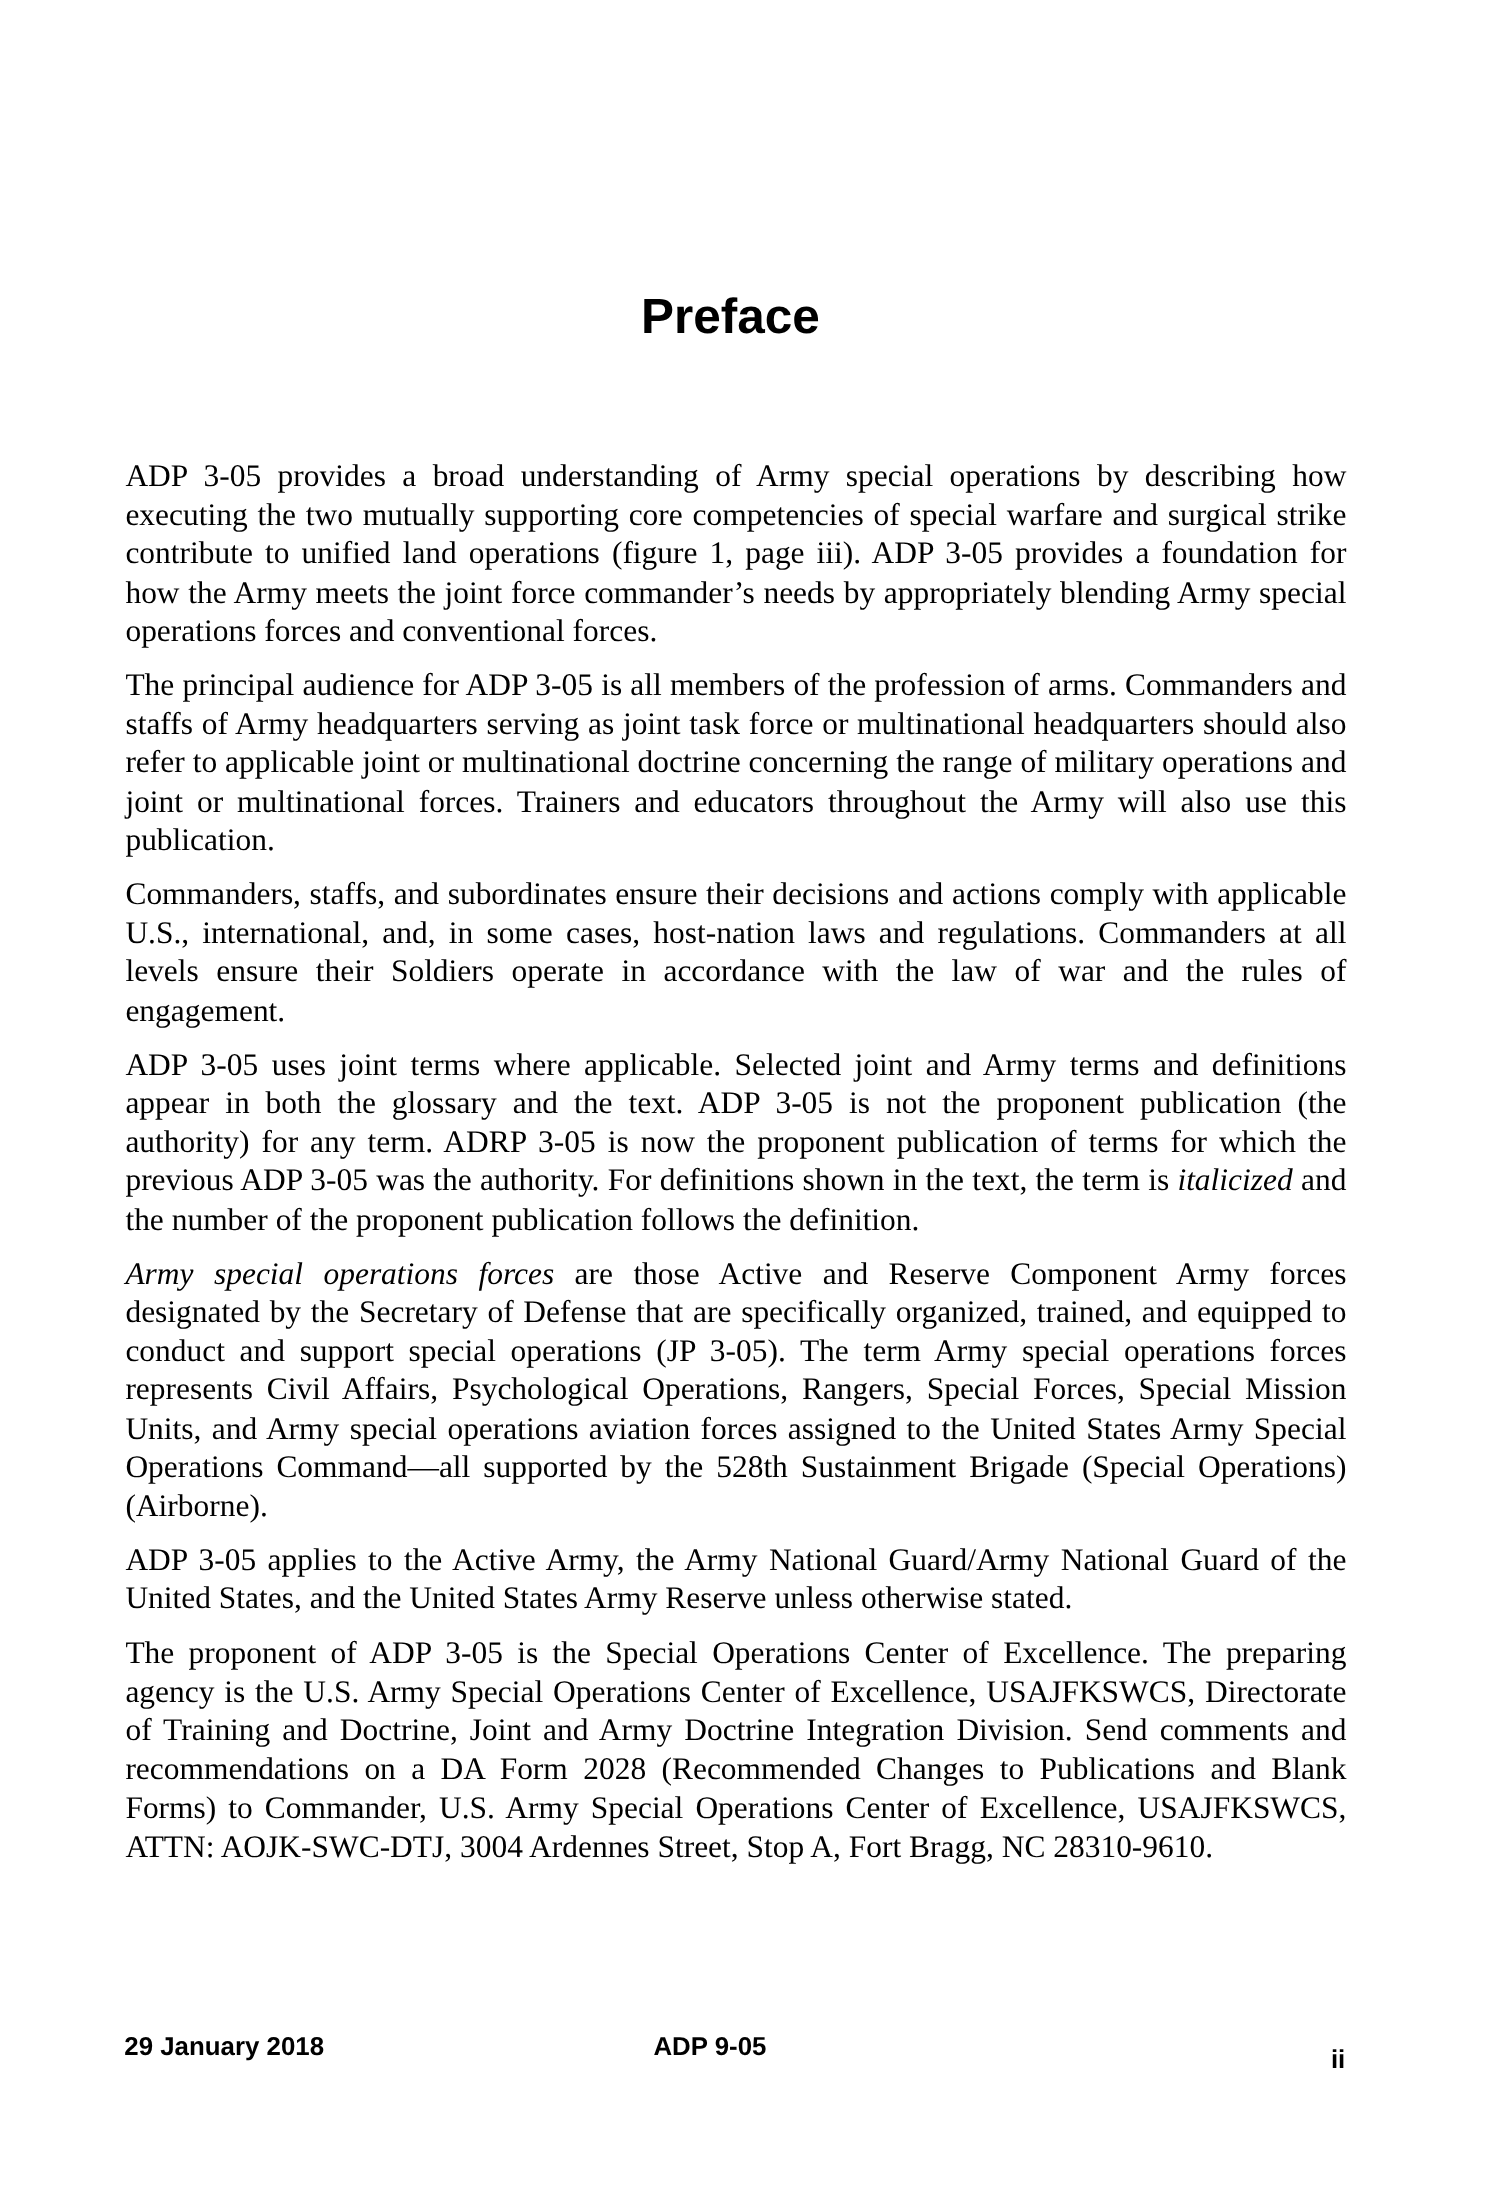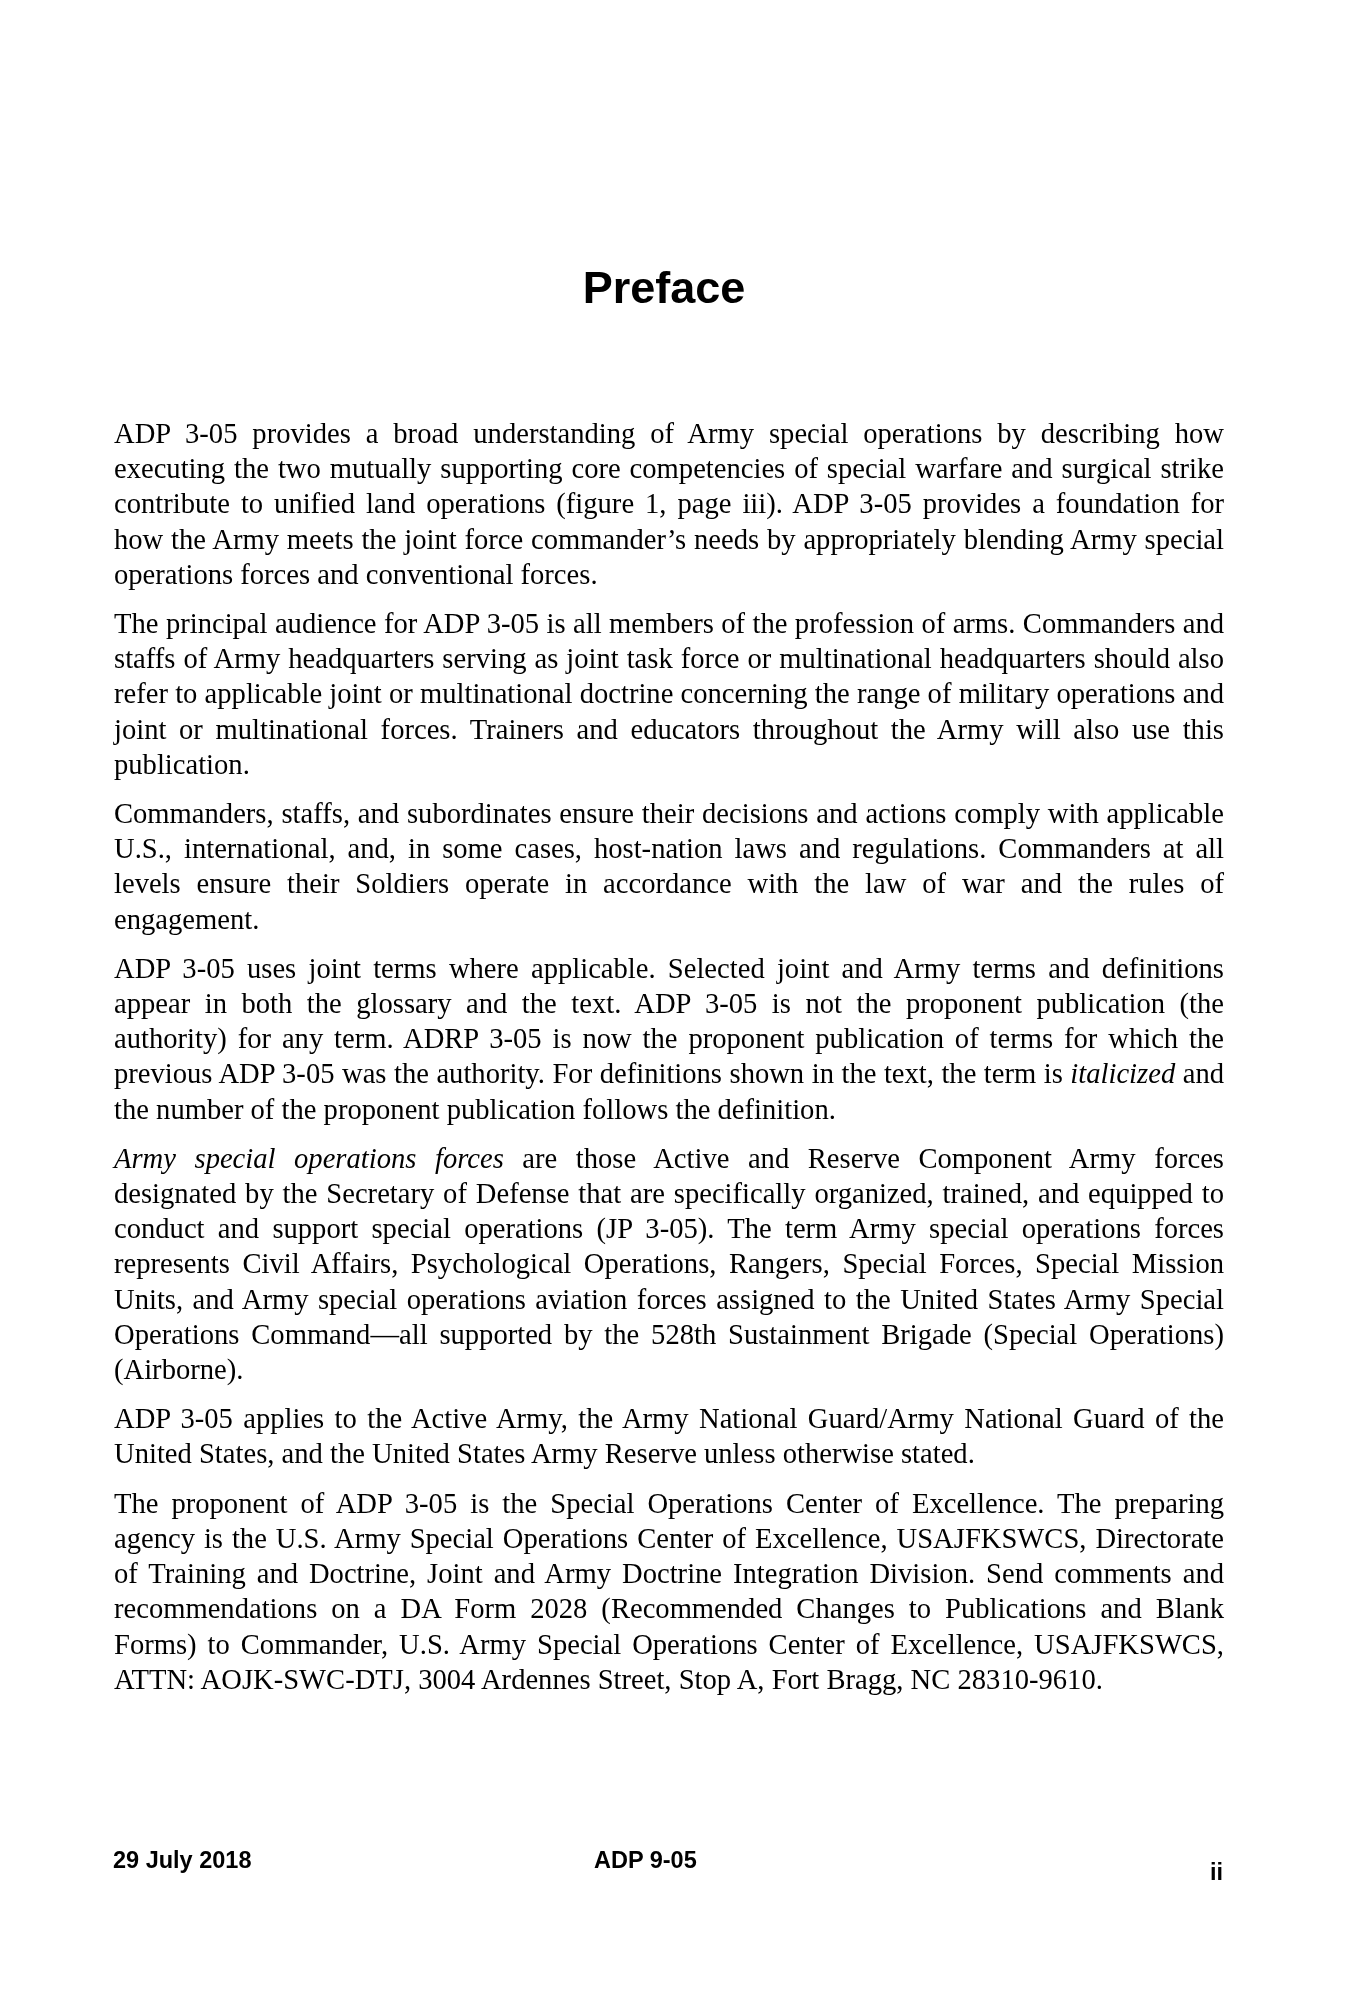--- a/index.html
+++ b/index.html
@@ -91,16 +91,16 @@
   <p><span>ADP 3-05 provides a broad understanding of Army special operations by describing how executing the two mutually supporting core competencies of special warfare and surgical strike contribute to unified land operations (figure 1, page iii). ADP 3-05 provides a foundation for how the Army meets the joint force commander’s needs by appropriately blending Army special operations forces and conventional forces.</span></p>
   <p><span>The principal audience for ADP 3-05 is all members of the profession of arms. Commanders and staffs of Army headquarters serving as joint task force or multinational headquarters should also refer to applicable joint or multinational doctrine concerning the range of military operations and joint or multinational forces. Trainers and educators throughout the Army will also use this publication.</span></p>
   <p><span>Commanders, staffs, and subordinates ensure their decisions and actions comply with applicable U.S., international, and, in some cases, host-nation laws and regulations. Commanders at all levels ensure their Soldiers operate in accordance with the law of war and the rules of engagement.</span></p>
   <p><span>ADP 3-05 uses joint terms where applicable. Selected joint and Army terms and definitions appear in both the glossary and the text. ADP 3-05 is not the proponent publication (the authority) for any term. ADRP 3-05 is now the proponent publication of terms for which the previous ADP 3-05 was the authority. For definitions shown in the text, the term is </span><span class="italic">italicized</span><span> and the number of the proponent publication follows the definition.</span></p>
   <p><span class="italic">Army special operations forces</span><span> are those Active and Reserve Component Army forces designated by the Secretary of Defense that are specifically organized, trained, and equipped to conduct and support special operations (JP 3-05). The term Army special operations forces represents Civil Affairs, Psychological Operations, Rangers, Special Forces, Special Mission Units, and Army special operations aviation forces assigned to the United States Army Special Operations Command—all supported by the 528th Sustainment Brigade (Special Operations) (Airborne).</span></p>
   <p><span>ADP 3-05 applies to the Active Army, the Army National Guard/Army National Guard of the United States, and the United States Army Reserve unless otherwise stated.</span></p>
   <p><span>The proponent of ADP 3-05 is the Special Operations Center of Excellence. The preparing agency is the U.S. Army Special Operations Center of Excellence, USAJFKSWCS, Directorate of Training and Doctrine, Joint and Army Doctrine Integration Division. Send comments and recommendations on a DA Form 2028 (Recommended Changes to Publications and Blank Forms) to Commander, U.S. Army Special Operations Center of Excellence, USAJFKSWCS, ATTN: AOJK-SWC-DTJ, 3004 Ardennes Street, Stop A, Fort Bragg, NC 28310-9610.</span></p>
 </div>
 
 <div class="footer">
-  <span class="footer-date">29 July 2018</span>
+  <span class="footer-date">29 January 2018</span>
   <span class="footer-doc-id">ADP 9-05</span>
   <span class="footer-page">ii</span>
 </div>
 
 </body></html>

